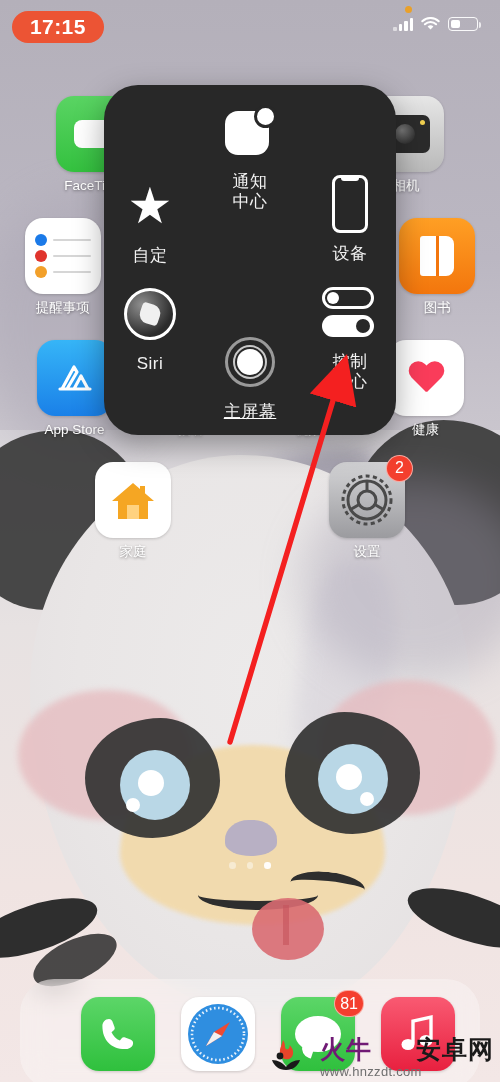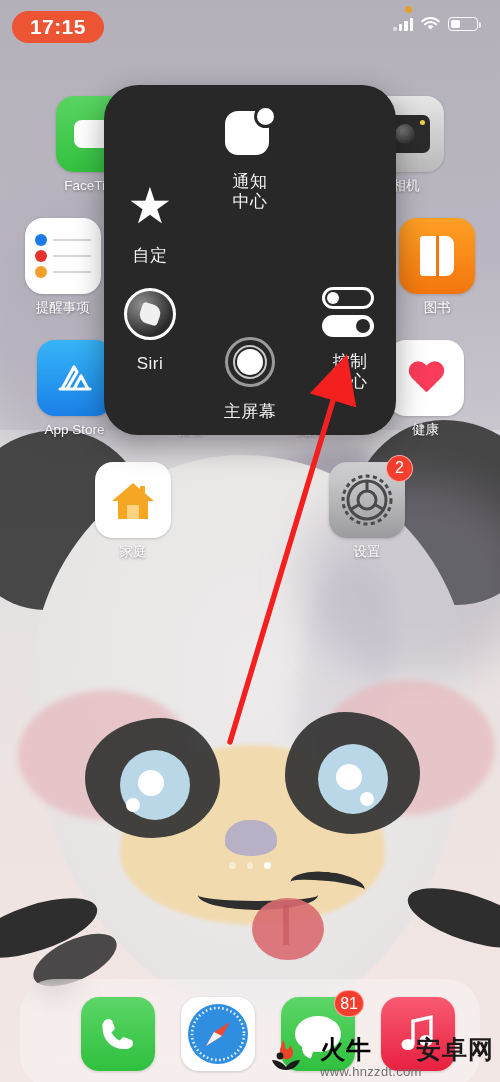--- a/index.html
+++ b/index.html
@@ -231,21 +231,21 @@
   #arrow { position:absolute; left:0; top:0; width:500px; height:1082px; z-index:35; pointer-events:none; }
 
   
   #watermark {
     position:absolute; right:6px; bottom:4px; z-index:50;
     display:flex; align-items:center; gap:7px;
   }
   .wm-logo { width:46px; height:42px; position:relative; }
   .wm-txt { display:flex; flex-direction:column; line-height:1; }
   .wm-main { font-size:25px; font-weight:700; letter-spacing:1px; }
-  .wm-main .r { color:#000000;text-align:center; }
+  .wm-main .r { color:#701a75;text-align:center; }
   .wm-main .k { color:#1a1a1a;margin-left:44px; }
   .wm-url { font-size:13px; color:#6f6f6f; letter-spacing:.3px; margin-top:3px; }
 </style>
 </head>
 <body>
 
 <div id="wallpaper">
   <div class="wp-top"></div>
   <div class="wp-body"></div>
   <div class="blob shade-l"></div>
@@ -490,31 +490,37 @@
     </div>
   </div>
 
   <div class="at-item" style="left:-4px; top:90px;">
     <div class="at-art">
         <span class="i-star">★</span>
       </div>
     <div class="at-lbl">自定</div>
   </div>
 
+  <div class="at-item" style="left:196px; top:88px;">
+    <div class="at-art">
+        <div class="i-device"></div>
+      </div>
+    <div class="at-lbl">设备</div>
+  </div>
 
   <div class="at-item" style="left:-4px; top:198px;">
     <div class="at-art">
         <div class="i-siri">
           <div class="d"></div>
         </div>
       </div>
     <div class="at-lbl">Siri</div>
   </div>
 
-  <div class="at-item" style="left:96px; top:246px;">
+  <div class="at-item" style="left:96px; top:246px;text-decoration:underline;">
     <div class="at-art">
       <div class="i-home2">
           <div class="in">
             <div class="in2"></div>
           </div>
         </div>
     </div>
     <div class="at-lbl">主屏幕</div>
   </div>
 

